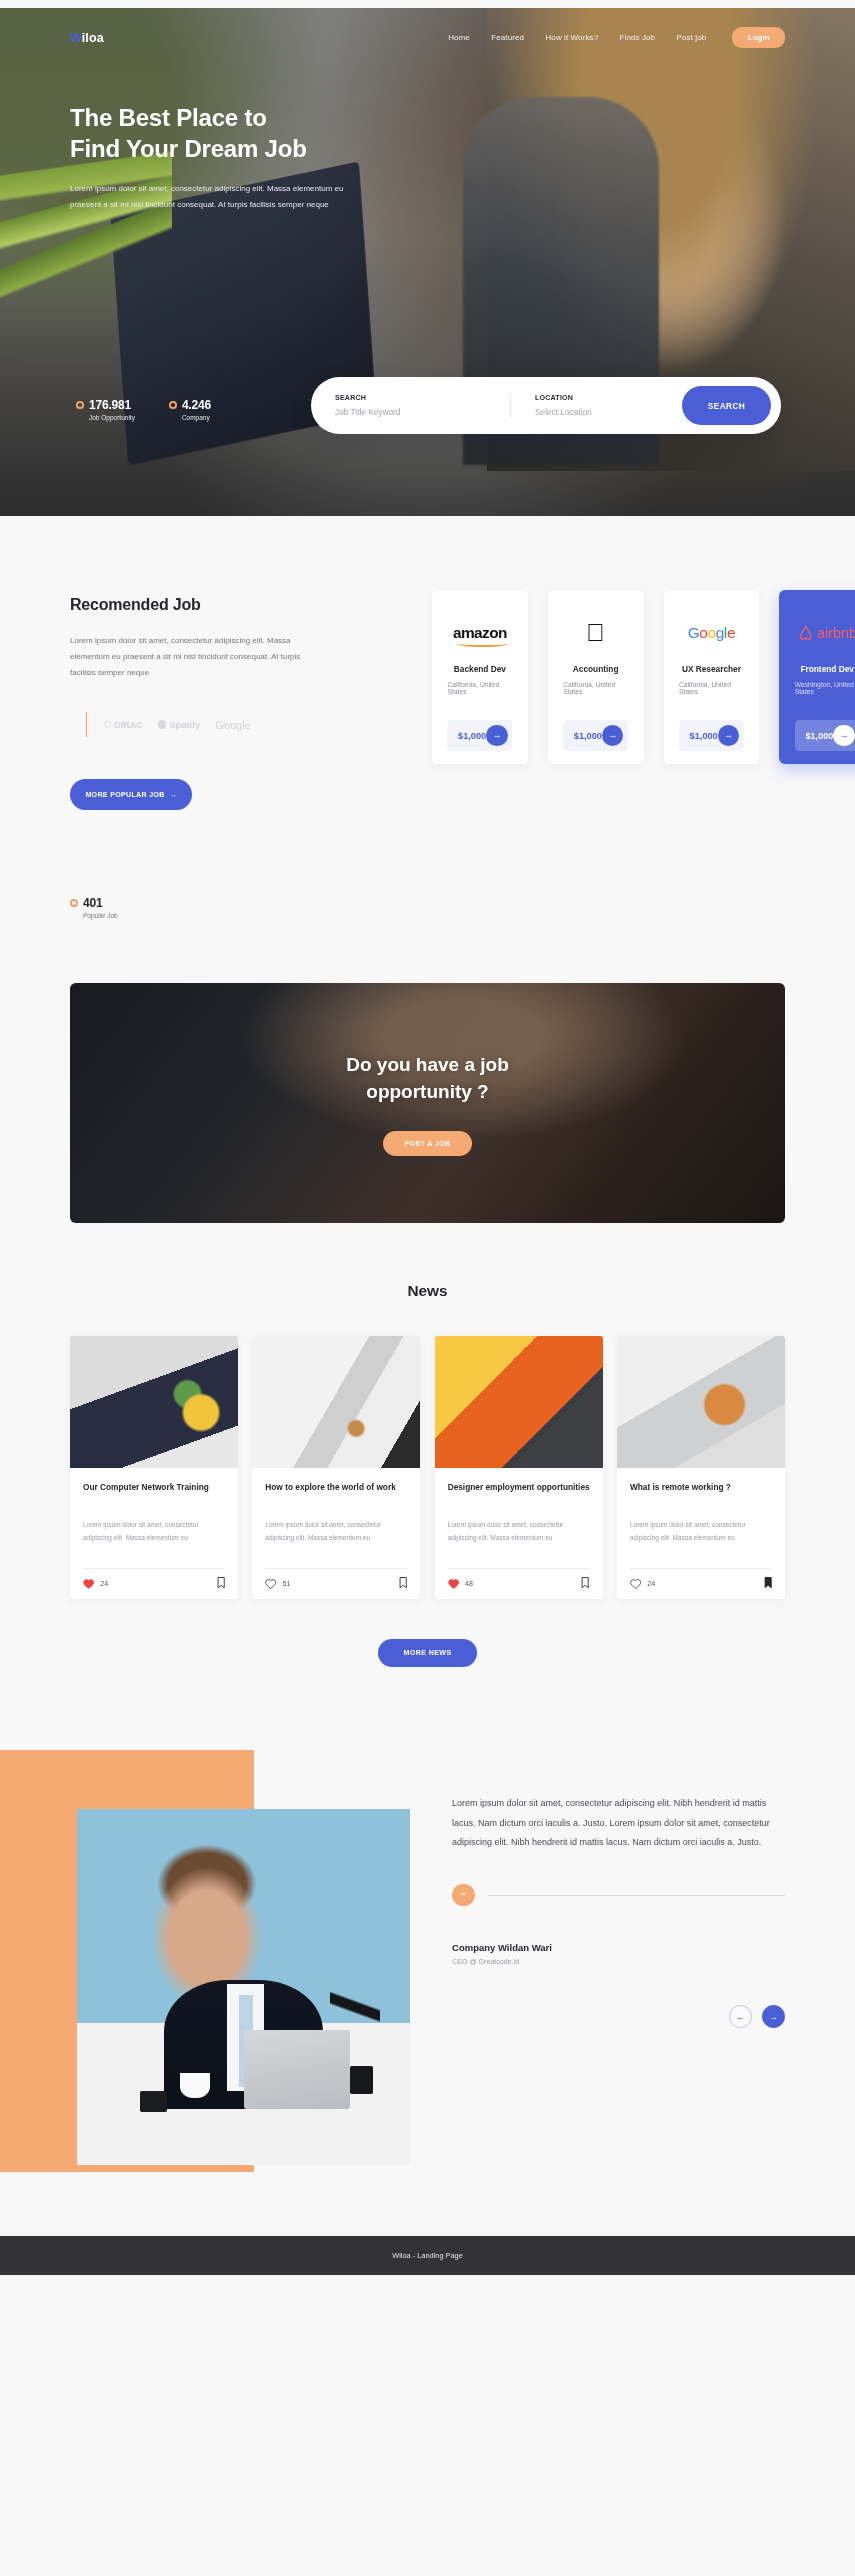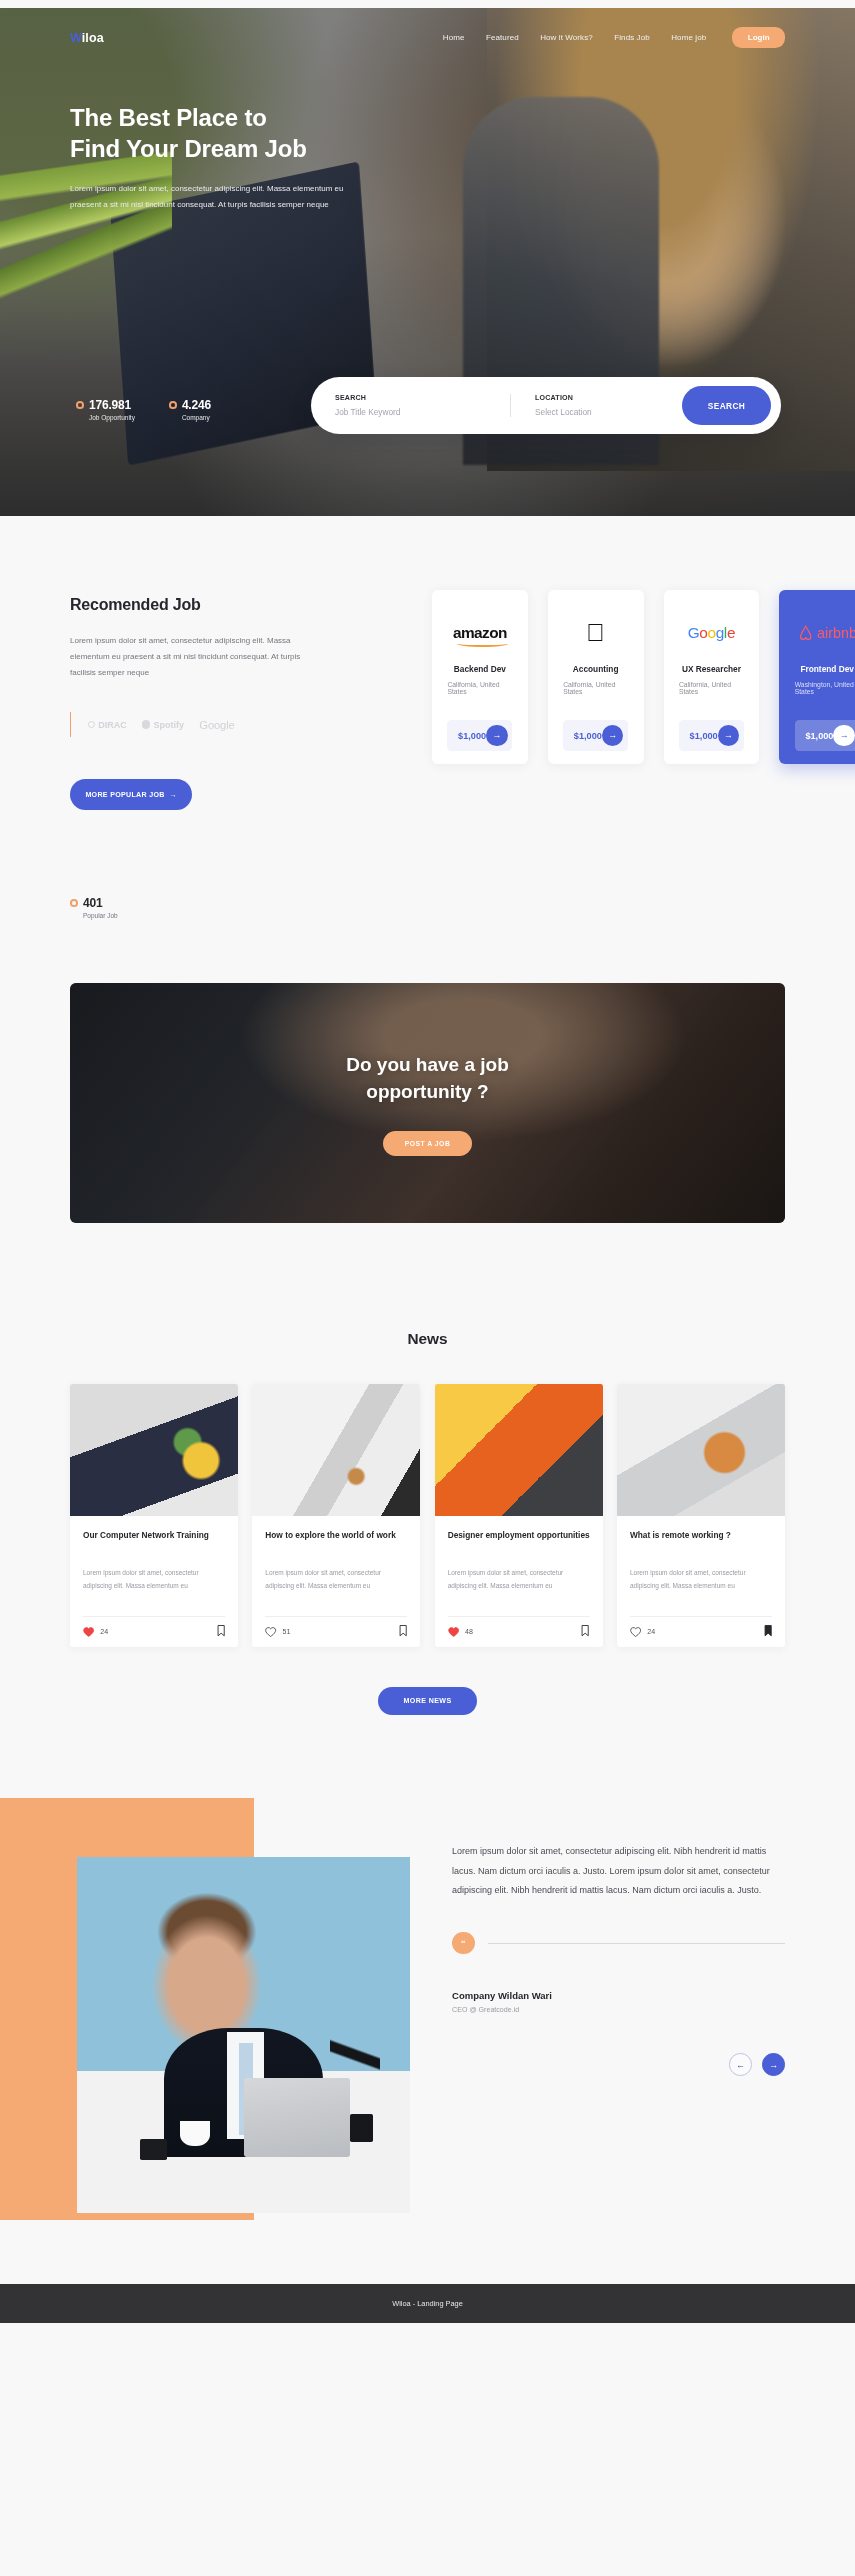--- a/index.html
+++ b/index.html
@@ -139,21 +139,21 @@
 
   
   .recommended{ background:#f8f8f9; padding:74px 70px 36px; display:flex; }
   .rec-left{ width:333px; padding-top:6px; }
   .rec-title{ font-size:16px; font-weight:700; color:#26262c; letter-spacing:-0.2px; }
   .rec-desc{
     margin-top:19px; font-size:8px; line-height:2.0; color:#76767f; max-width:255px;
   }
   .brands{
     margin-top:31px; display:flex; align-items:center; gap:15.4px;
-    border-left:1.2px solid #f0a06a; padding-left:16.6px; height:25px;
+    border-left:1.2px solid #f0a06a; padding-left:16.6px; height:25px;margin-left:16px;
   }
   .brand{ font-size:9px; color:#d3d3d8; font-weight:600; display:flex; align-items:center; gap:3px; }
   .brand .hex{
     display:inline-block; width:7.7px;height:7.7px;border-radius:50%;
     border:1.2px solid #d8d8dd;
   }
   .brand .dot{
     display:inline-block; width:8.3px;height:8.3px;border-radius:50%;
     background:#d8d8dd;
   }
@@ -228,21 +228,21 @@
   }
   .cta-btn{
     position:relative; z-index:2; margin-top:25px;
     background:#f5a973; color:#fff; border:none; border-radius:13px;
     height:25.5px; padding:0 21.4px; cursor:pointer;
     font-family:"Liberation Sans", sans-serif;
     font-size:6.8px; font-weight:700; letter-spacing:0.5px;
   }
 
   
-  .news{ padding:107px 70px 0; }
+  .news{ padding:59px 70px 0; }
   .news-title{ text-align:center; font-size:15.4px; font-weight:700; color:#26262c; }
   .news-grid{ margin-top:36px; display:grid; grid-template-columns:repeat(4,1fr); gap:14.3px; }
   .news-card{ background:#fff; border-radius:2.4px; overflow:hidden; box-shadow:0 1.2px 8.3px rgba(30,30,60,.05); }
   .news-img{ height:132px; }
   .ni1{ background:
       radial-gradient(circle at 78% 58%, #f1c53b 0 11%, rgba(241,197,59,0) 13%),
       radial-gradient(circle at 70% 44%, #5e9a4a 0 9%, rgba(94,154,74,0) 11%),
       linear-gradient(160deg,#dcdcdd 0 38%, #2a2e42 38% 78%, #e7e7e8 78%); }
   .ni2{ background:
       radial-gradient(circle at 62% 70%, #c58a4a 0 5%, rgba(197,138,74,0) 7%),
@@ -356,21 +356,21 @@
     <div class="hero-laptop"></div>
     <div class="hero-plant"></div>
 
     <nav class="nav">
       <div class="logo"><span class="w">W</span><span>iloa</span></div>
       <div class="nav-links">
         <a class="nav-link" href="#">Home</a>
         <a class="nav-link" href="#">Featured</a>
         <a class="nav-link" href="#">How it Works?</a>
         <a class="nav-link" href="#">Finds Job</a>
-        <a class="nav-link" href="#">Home job</a>
+        <a class="nav-link" href="#">Post job</a>
         <button class="login-btn">Login</button>
       </div>
     </nav>
 
     <div class="hero-content">
       <h1 class="hero-title">
         <span>The Best Place to</span><br>
         <span>Find Your Dream Job</span>
       </h1>
       <p class="hero-sub">Lorem ipsum dolor sit amet, consectetur adipiscing elit. Massa elementum eu praesent a sit mi nisl tincidunt consequat. At turpis facilisis semper neque</p>

